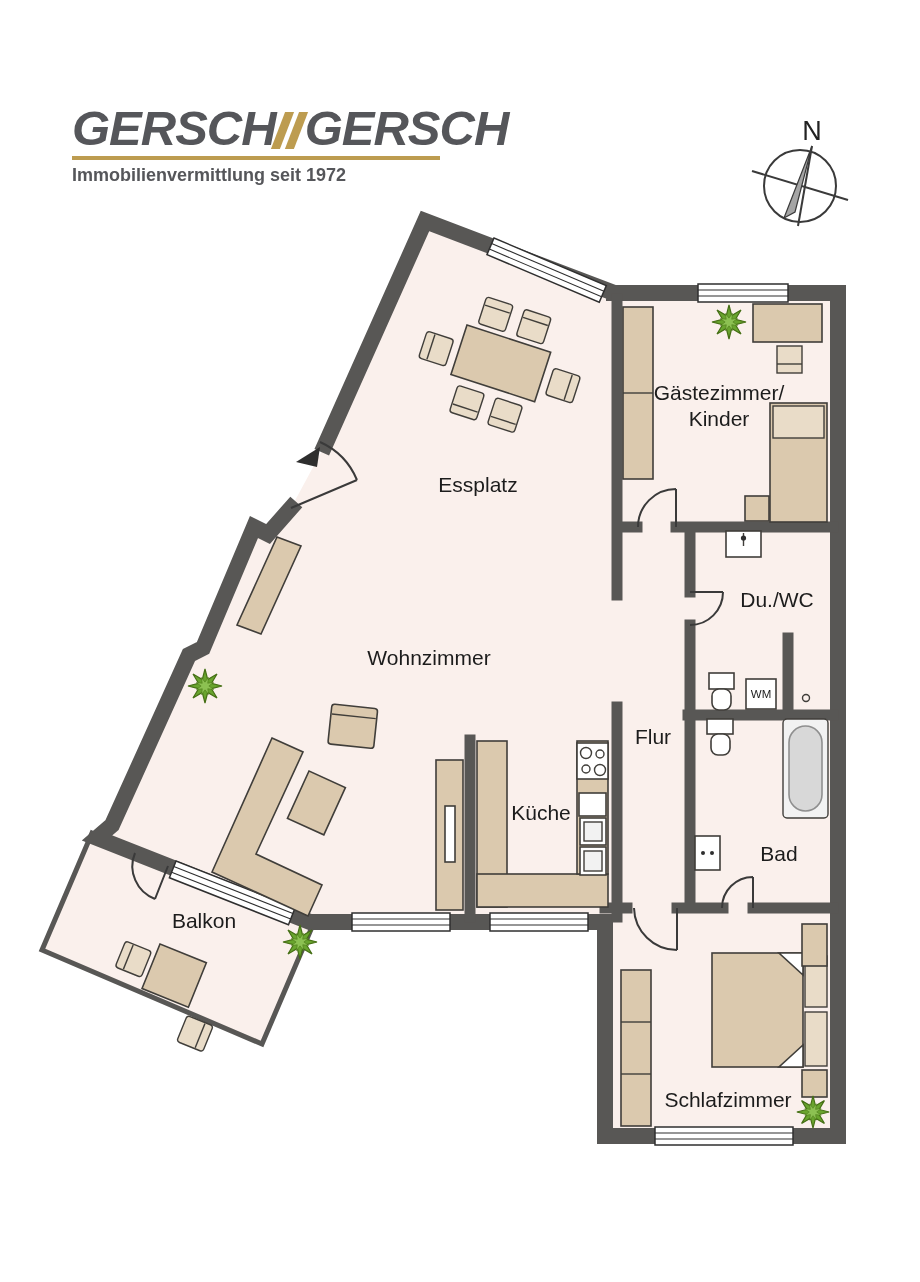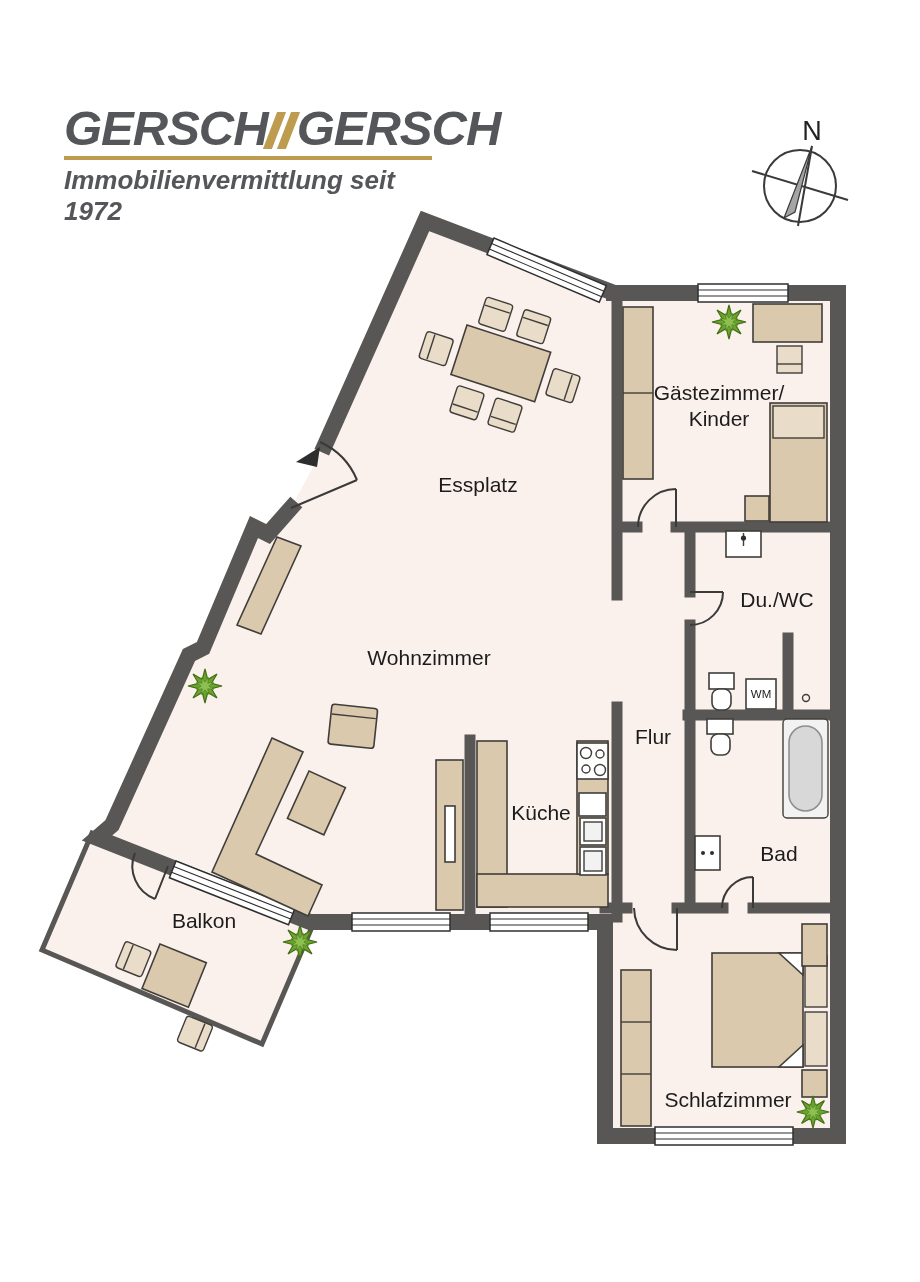--- a/index.html
+++ b/index.html
@@ -1,30 +1,30 @@
 <!DOCTYPE html>
 <html><head>
 <meta charset="utf-8">
 <style>
   html,body{margin:0;padding:0;background:#ffffff;}
   body{width:920px;height:1282px;position:relative;overflow:hidden;
        font-family:"Liberation Sans",sans-serif;}
   .plan-svg{position:absolute;left:0;top:0;}
 
   
-  .logo{position:absolute;left:64px;top:106px;width:380px;}
+  .logo{position:absolute;left:72px;top:106px;width:380px;}
   .brand{display:flex;align-items:flex-end;line-height:.9;
          font-style:italic;font-weight:800;font-size:49px;
          color:#55565a;letter-spacing:-1px;
          font-family:"Liberation Sans",sans-serif;}
   .brand .bars{display:inline-flex;gap:5px;margin:0 4px 1px 2px;
                transform:skewX(-21deg);}
   .brand .bars i{display:block;width:9px;height:37px;background:#bd9c50;}
   .gold-rule{height:4px;background:#bd9c50;width:368px;margin:6px 0 5px 0;}
-  .tagline{font-style:italic;font-weight:700;font-size:26px;color:#55565a;
+  .tagline{font-weight:700;font-size:18px;color:#55565a;
            font-family:"Liberation Sans",sans-serif;letter-spacing:0;}
 
   
   .wall-outer{fill:none;stroke:#585755;stroke-width:16;stroke-linecap:square;stroke-linejoin:miter;}
   .wall-in{fill:none;stroke:#585755;stroke-width:11;stroke-linecap:square;}
   .floor{fill:#faf0ec;}
   .balc{fill:#faf0ec;stroke:#585755;stroke-width:5;}
   .win{fill:#ffffff;stroke:#2f2f2f;stroke-width:1.5;}
   .winline{stroke:#2f2f2f;stroke-width:1.1;}
   .door{fill:none;stroke:#3a3a3a;stroke-width:2;}

